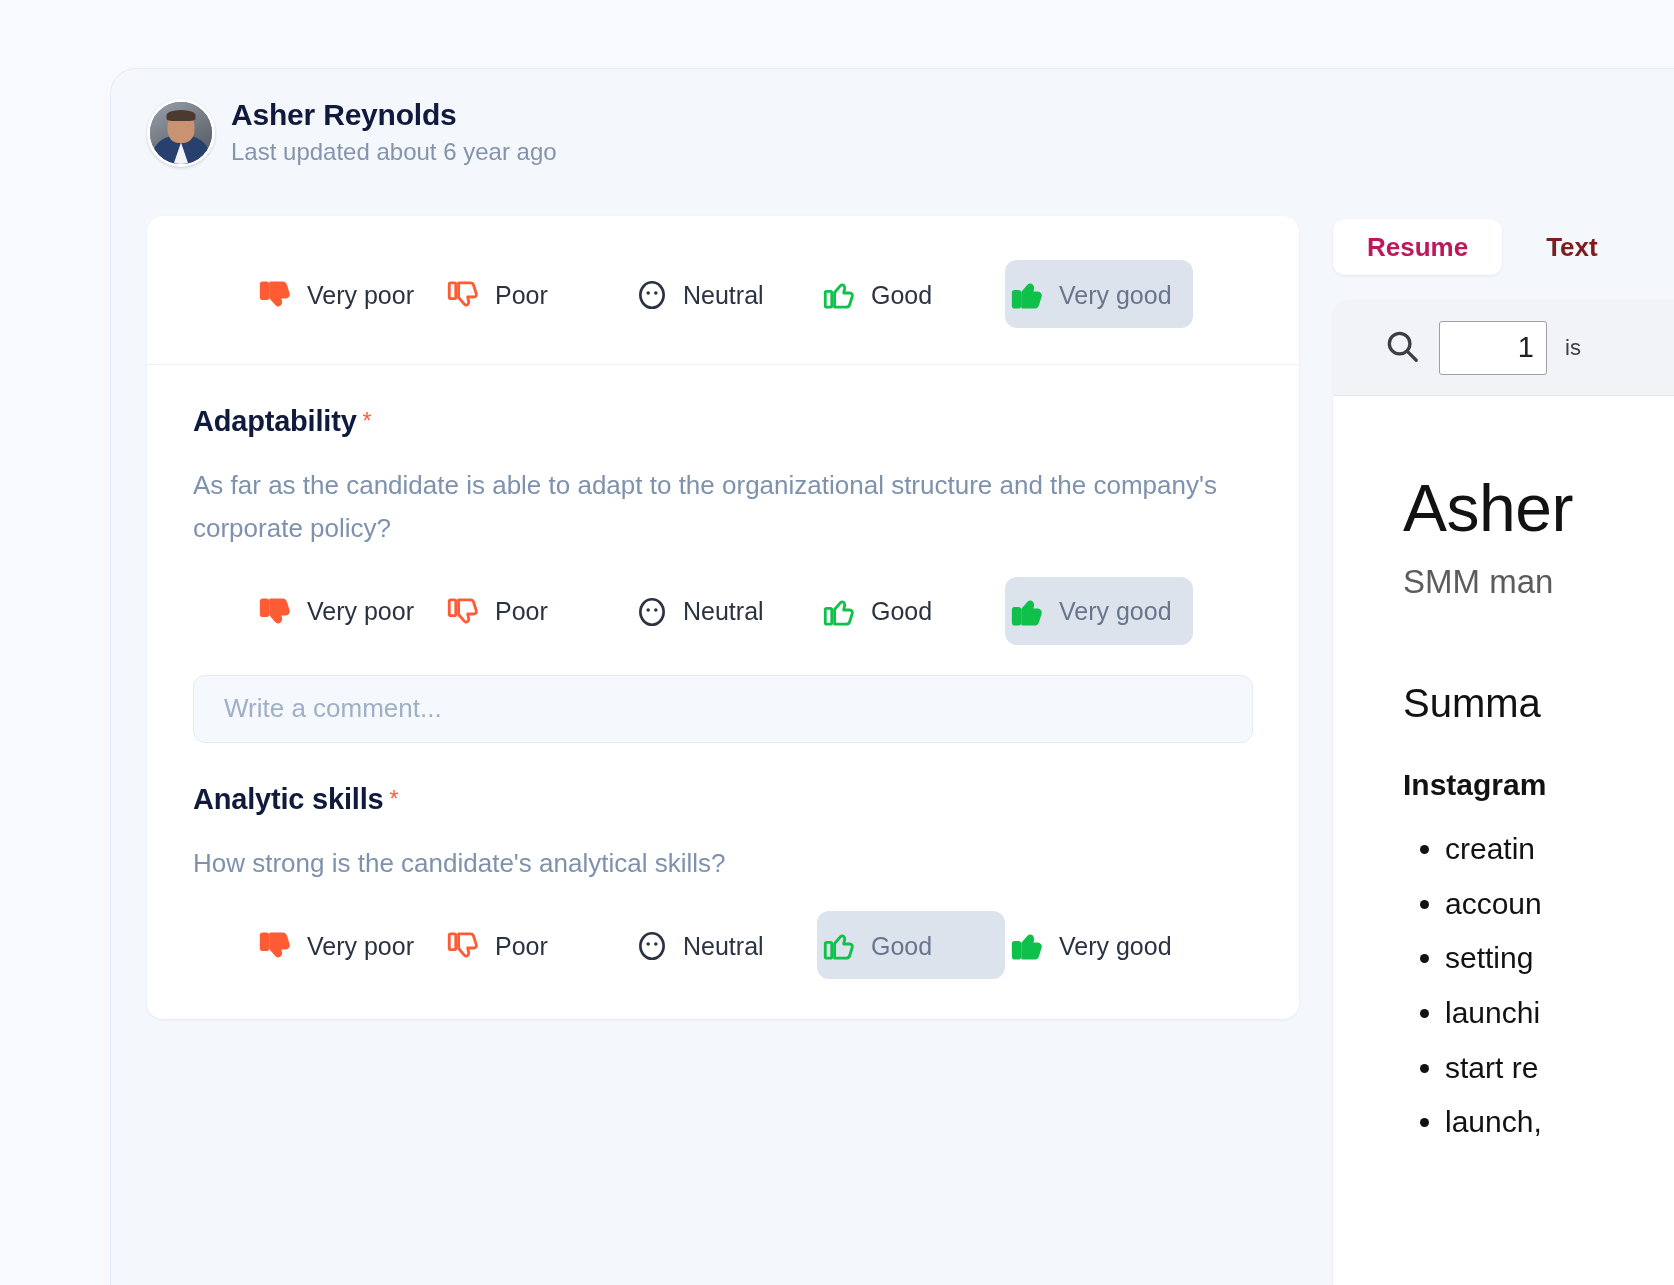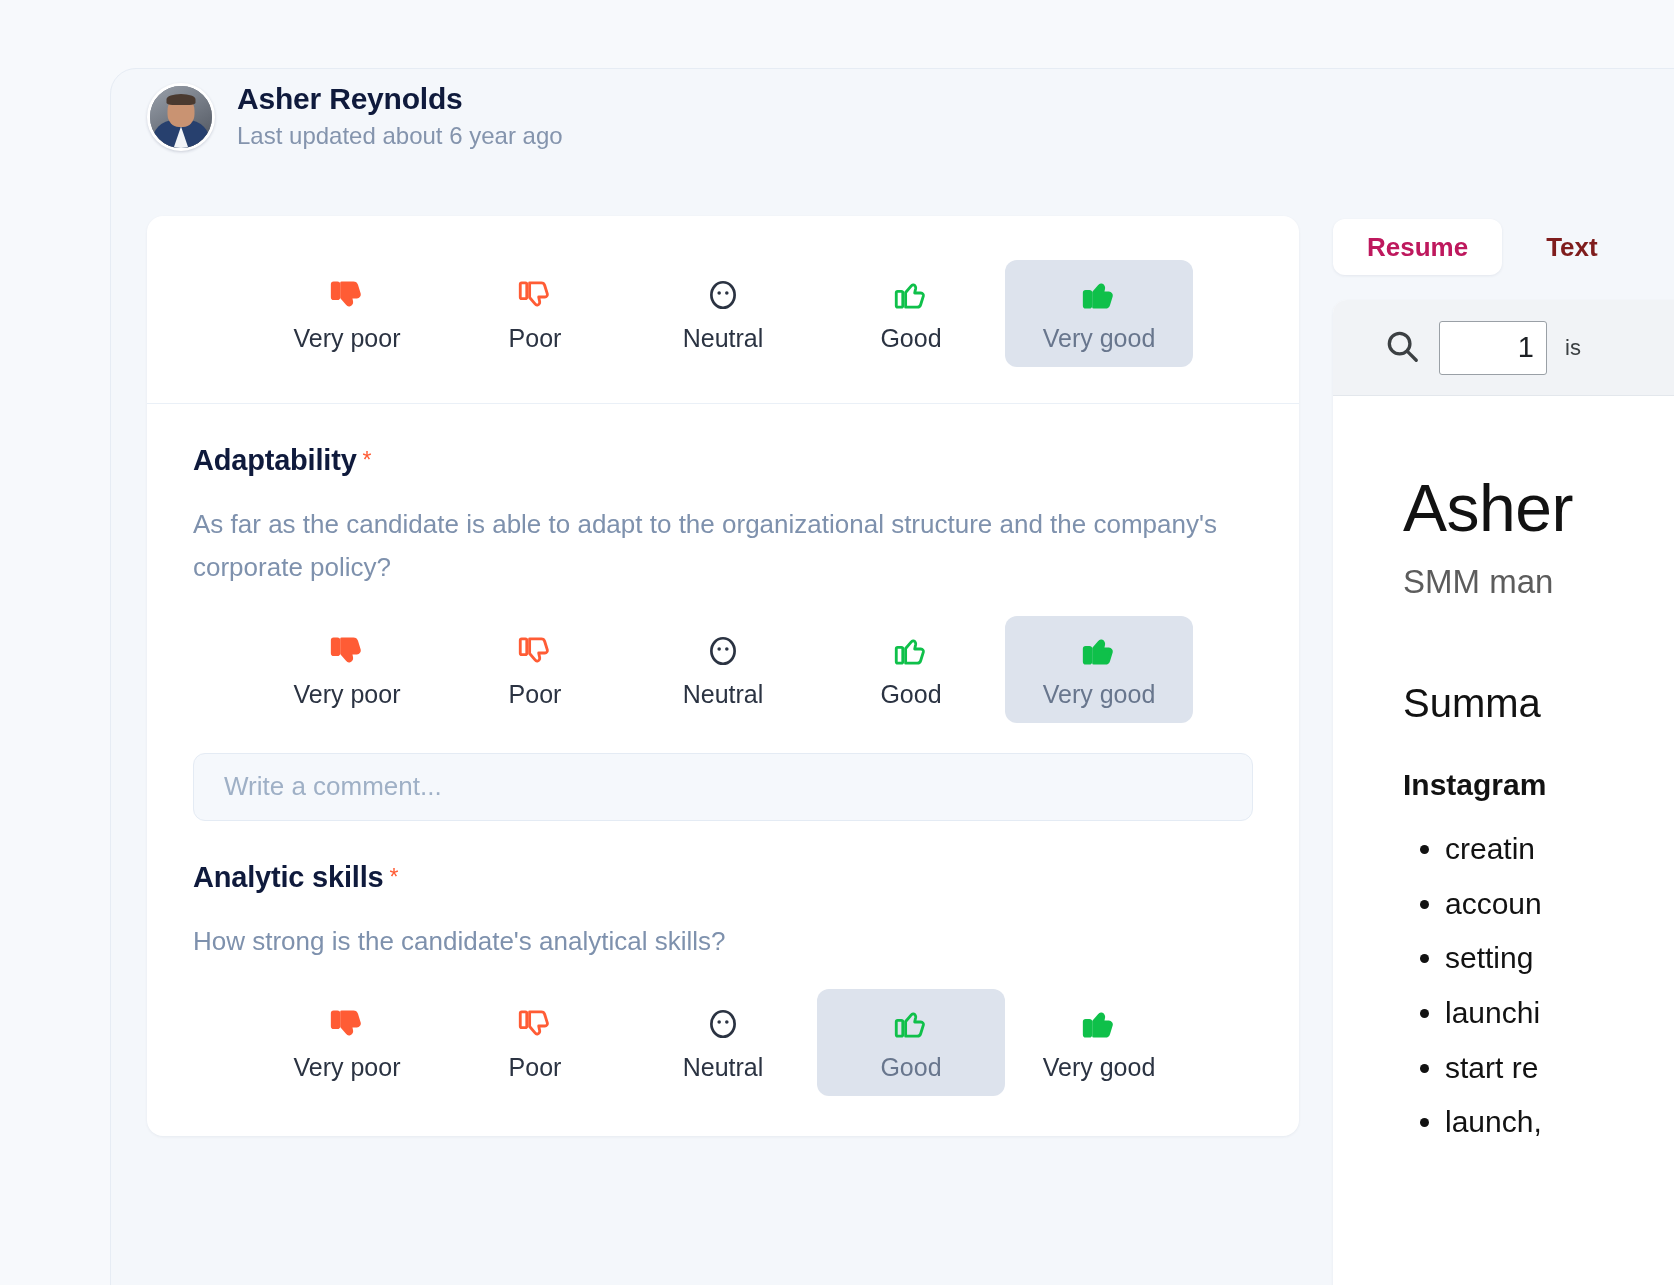--- a/index.html
+++ b/index.html
@@ -22,24 +22,24 @@
     background: #f4f7fb;
     border-radius: 26px;
     border: 1px solid #e6ecf4;
     overflow: hidden;
   }
 
   
   .cand-header {
     position: absolute;
     left: 36px;
-    top: 12px;
-    display: flex;
-    align-items: center;
-    gap: 22px;
+    top: 28px;
+    display: flex;
+    align-items: center;
+    gap: 16px;
   }
   .avatar {
     width: 68px;
     height: 68px;
     border-radius: 50%;
     border: 3px solid #ffffff;
     overflow: hidden;
     background: #6b7380;
     position: relative;
     flex: none;
@@ -126,21 +126,20 @@
     display: flex;
     justify-content: center;
     align-items: flex-start;
     gap: 0;
   }
   .scale-opt {
     width: 188px;
     padding: 18px 6px 16px;
     border-radius: 12px;
     display: flex;
-    flex-direction: column;
     align-items: center;
     gap: 14px;
     cursor: pointer;
     background: transparent;
     border: none;
   }
   .scale-opt.selected { background: #dde3ed; }
   .scale-opt .glyph {
     height: 34px;
     display: flex;

